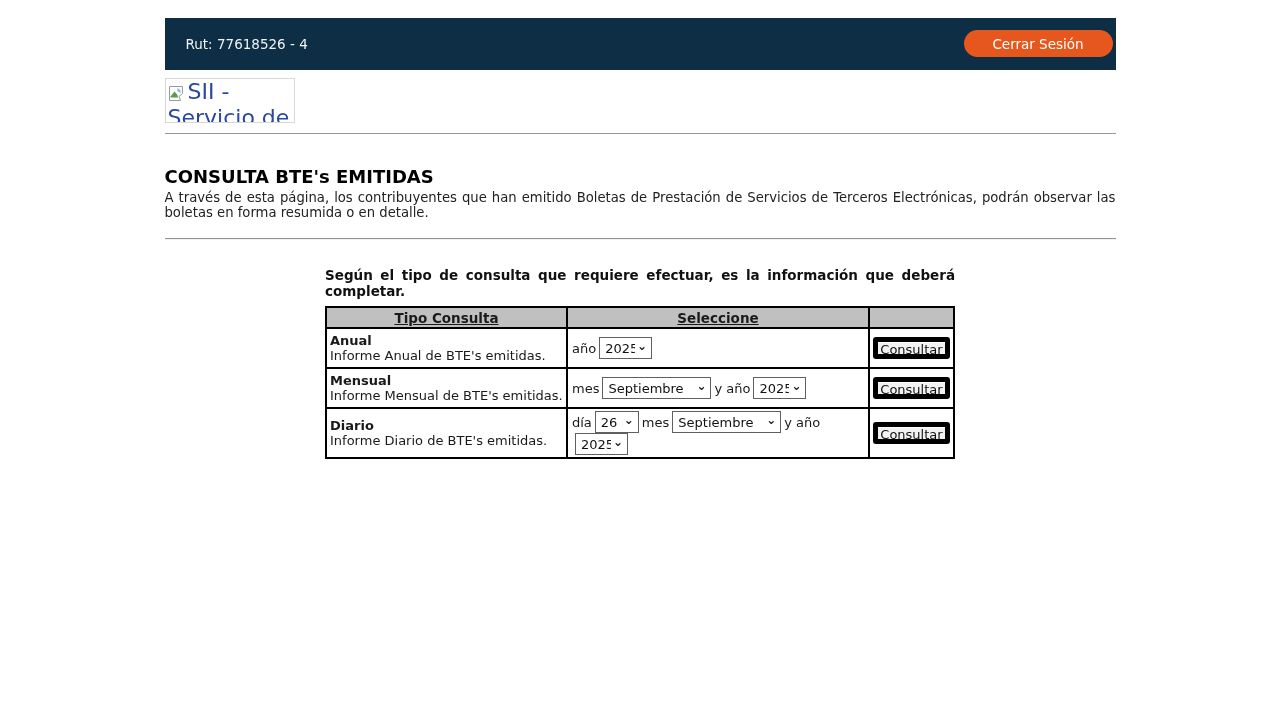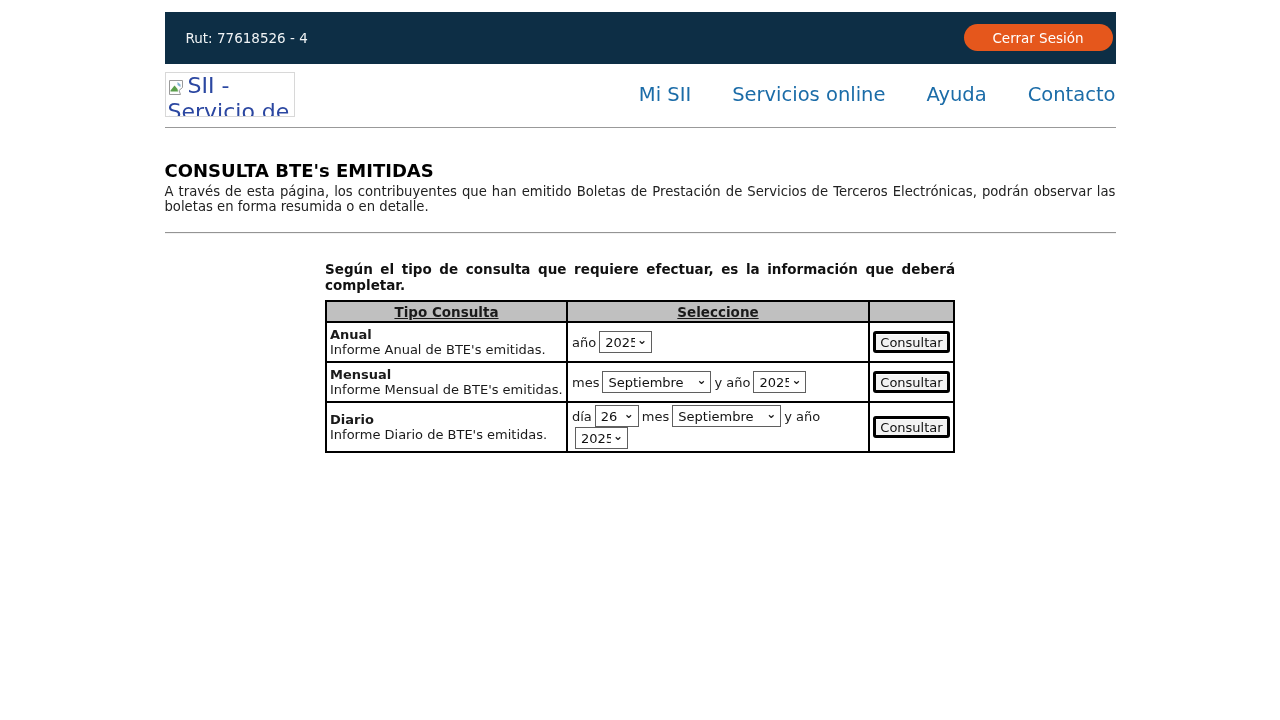--- a/index.html
+++ b/index.html
@@ -1,18 +1,18 @@
 <!DOCTYPE html>
 <html><head>
 <meta charset="utf-8">
 <style>
   * { margin:0; padding:0; box-sizing:border-box; }
   html,body { background:#ffffff; width:1280px; height:720px; overflow:hidden; }
   body { font-family:"DejaVu Sans","Liberation Sans",sans-serif; color:#1a1a1a; }
-  .page { width:951px; margin:12px auto; }
+  .page { width:951px; margin:18px auto; }
 
   
   .topbar { margin-top:10px; height:52px; background:#0d2e45; position:relative; }
   .rut { position:absolute; left:21px; top:18px; color:#f0f3f5; font-size:13.5px; }
   .logout-btn {
     position:absolute; right:3px; top:12px; height:27px; width:149px;
     background:#e5571c; color:#ffffff; border:none; border-radius:14px;
     font-size:13.5px; font-family:inherit; cursor:pointer;
   }
 
@@ -51,47 +51,41 @@
   .selwrap::after { content:"⌄"; position:absolute; right:5px; top:50%;
     transform:translateY(-62%); font-size:12px; font-weight:bold; color:#1a1a1a; pointer-events:none; }
   select { appearance:none; -webkit-appearance:none; font-family:inherit; font-size:13px;
     background:#fff; border:1px solid #5f5f5f; border-radius:0; height:22px;
     padding:0 16px 0 5px; color:#111; cursor:pointer; }
   select.sel-year { width:53px; }
   select.sel-month { width:109px; }
   select.sel-day { width:44px; }
 
   .consultar-btn { width:77px; height:22px; font-family:inherit; font-size:13px; color:#111;
-    background:#f2f2f2; border:3px solid #000000; border-radius:3px;
+    background:#f2f2f2; border:5px solid #000000; border-radius:3px;
     box-shadow:inset 0 1px 0 #ffffff; cursor:pointer; }
 </style>
 </head>
 <body>
 
 <div class="page">
 
   <div class="topbar">
     <span class="rut">Rut: 77618526 - 4</span>
     <button class="logout-btn">Cerrar Sesión</button>
   </div>
 
   <div class="header-row">
     <a class="logo-box">
       <svg width="19" height="17" viewBox="0 0 19 17">
         <path d="M1.5 2.5 h13 v7 l-3.5 3 1.5 4 h-11 z" fill="#fdfdfd" stroke="#9a9a9a" stroke-width="1"></path>
         <path d="M2.5 12.5 l4-5 3 3.5 0.5 2.5 h-7.5 z" fill="#5a9e4a"></path>
         <path d="M9.5 4 l3 2.5 v2.5 l-3-2 z" fill="#7fb3d2"></path>
       </svg><span>SII - Servicio de</span>
     </a>
-    <nav class="nav">
-      <a>Mi SII</a>
-      <a>Servicios online</a>
-      <a>Ayuda</a>
-      <a>Contacto</a>
-    </nav>
   </div>
 
   <h1 class="content-title">CONSULTA BTE's EMITIDAS</h1>
   <p class="content-desc">A través de esta página, los contribuyentes que han emitido Boletas de Prestación de Servicios de Terceros Electrónicas, podrán observar las boletas en forma resumida o en detalle.</p>
   <hr class="rule">
 
   <div class="consulta">
     <p class="intro">Según el tipo de consulta que requiere efectuar, es la información que deberá completar.</p>
 
     <table class="bte">

